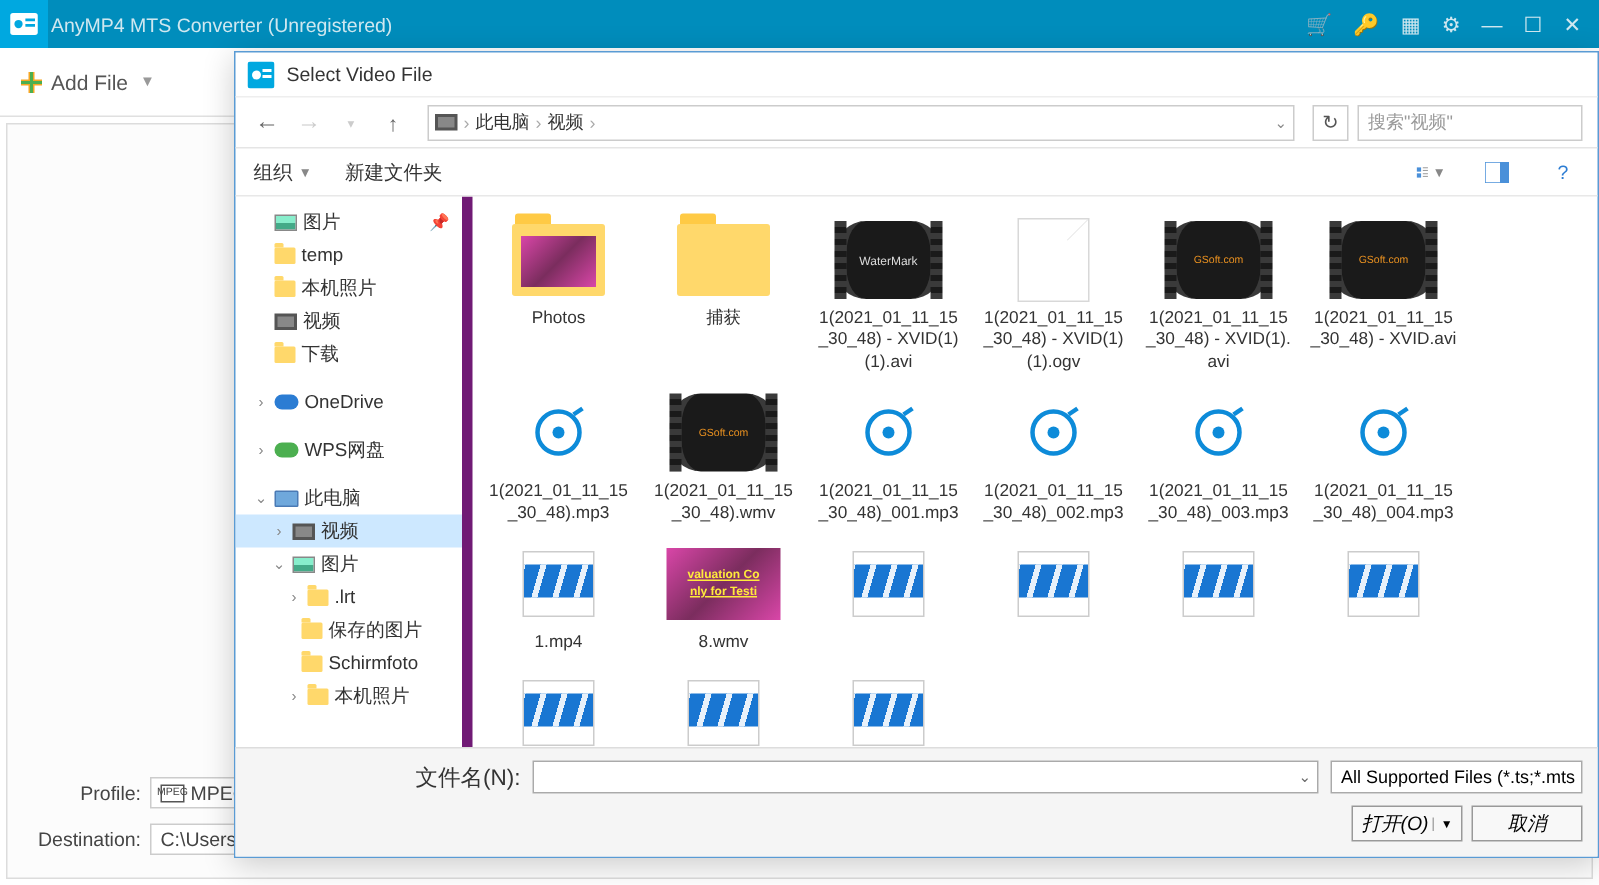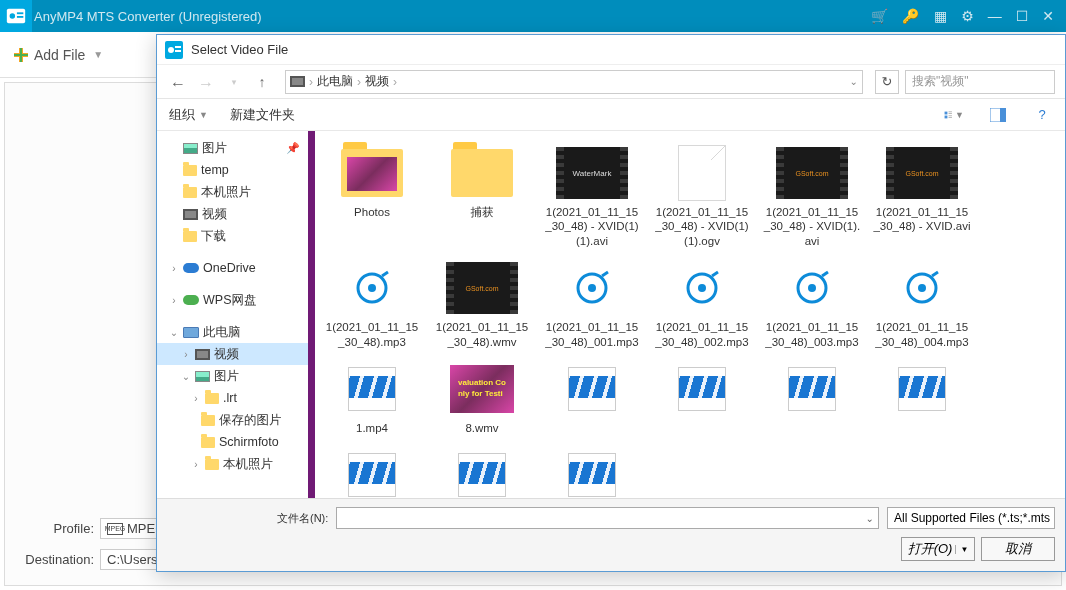--- a/index.html
+++ b/index.html
@@ -52,38 +52,38 @@
 .folder-icon { width:14px; height:11px; background:#ffd86b; border-radius:1px; position:relative; }
 .folder-icon:before { content:''; position:absolute; top:-3px; left:0; width:6px; height:3px; background:#ffd86b; border-radius:1px 1px 0 0; }
 .pin-icon { color:#888; font-size:11px; margin-left:auto; margin-right:8px; }
 .dlg-files { flex:1; overflow:auto; padding:10px 4px; }
 .file-grid { display:flex; flex-wrap:wrap; gap:4px 4px; align-content:flex-start; }
 .file-item { width:106px; display:flex; flex-direction:column; align-items:center; padding:4px 2px; cursor:pointer; }
 .file-thumb { width:76px; height:56px; display:flex; align-items:center; justify-content:center; margin-bottom:4px; position:relative; }
 .thumb-folder { width:62px; height:48px; background:#ffd86b; border-radius:2px; position:relative; }
 .thumb-folder:before { content:''; position:absolute; top:-7px; left:2px; width:24px; height:7px; background:#ffca45; border-radius:2px 2px 0 0; }
 .thumb-folder.with-img:after { content:''; position:absolute; top:8px; left:6px; right:6px; bottom:6px; background:linear-gradient(135deg,#d946a8 0%,#7b2d5e 50%,#d946a8 100%); }
-.thumb-video { width:72px; height:52px; background:#1a1a1a; position:relative; border-left:8px solid #3a3a3a; border-right:8px solid #3a3a3a; display:flex; align-items:center; justify-content:center; }
+.thumb-video { width:72px; height:52px; background:#1a1a1a; position:relative; border-left:8px solid #3a3a3a; border-right:8px solid #3a3a3a; display:flex; align-items:center; justify-content:center;border-radius:21px; }
 .thumb-video:before,.thumb-video:after { content:'';position:absolute;top:0;bottom:0;width:8px;background-image:repeating-linear-gradient(#3a3a3a 0 4px,#1a1a1a 4px 8px); }
 .thumb-video:before{left:-8px;} .thumb-video:after{right:-8px;}
 .thumb-video .vlabel { color:#e89020; font-size:7px; text-align:center; }
 .thumb-video.wm .vlabel { color:#ddd; font-size:8px; }
 .thumb-page { width:48px; height:56px; background:#fff; border:1px solid #d8d8d8; position:relative; }
 .thumb-page:before { content:''; position:absolute; top:0; right:0; width:14px; height:14px; background:linear-gradient(135deg,transparent 48%,#d8d8d8 50%,#fff 52%); }
 .thumb-audio { width:48px; height:48px; display:flex; align-items:center; justify-content:center; }
 .thumb-audio svg { width:40px; height:40px; }
 .thumb-mp4 { width:48px; height:44px; background:#fff; border:1px solid #ccc; position:relative; overflow:hidden; }
 .thumb-mp4:before { content:''; position:absolute; left:-6px; right:-6px; top:8px; height:22px; background:#1976d2; transform:skewX(-16deg); }
 .thumb-mp4:after { content:''; position:absolute; left:-6px; right:-6px; top:8px; height:22px; background:repeating-linear-gradient(90deg,#fff 0 4px,transparent 4px 14px); transform:skewX(-16deg); opacity:.9; }
-.thumb-wmv { width:64px; height:48px; background:linear-gradient(135deg,#d946a8 0%,#7b2d5e 50%,#d946a8 100%); display:flex; flex-direction:column; align-items:center; justify-content:center; font-size:8px; color:#ffeb3b; font-weight:bold; text-align:left; line-height:1.3; }
+.thumb-wmv { width:76px; height:48px; background:linear-gradient(135deg,#d946a8 0%,#7b2d5e 50%,#d946a8 100%); display:flex; flex-direction:column; align-items:center; justify-content:center; font-size:8px; color:#ffeb3b; font-weight:bold; text-align:center; line-height:1.3;text-decoration:underline; }
 .file-name { font-size:11.5px; color:#333; text-align:center; line-height:1.25; max-height:45px; overflow:hidden; word-break:break-all; padding:0 2px; }
 
 .dlg-bottom { border-top:1px solid #ddd; padding:8px 10px 10px; background:#f5f5f5; display:flex; flex-direction:column; gap:8px; }
 .fn-row { display:flex; align-items:center; gap:8px; }
-.fn-label { font-size:11px; color:#333; padding-left:110px; }
+.fn-label { font-size:15px; color:#333; padding-left:110px; }
 .fn-input { flex:1; height:22px; border:1px solid #aaa; background:#fff; padding:0 4px; font-size:12px; display:flex; align-items:center; justify-content:flex-end; }
 .fn-input .dd { color:#666; font-size:10px; }
 .fn-filter { width:168px; height:22px; border:1px solid #aaa; background:#fff; padding:0 6px; font-size:12px; display:flex; align-items:center; white-space:nowrap; overflow:hidden; }
 .btn-row { display:flex; justify-content:flex-end; gap:6px;font-style:italic; }
 .dlg-btn { width:74px; height:24px; border:1px solid #999; background:#f8f8f8; font-size:13px; display:flex; align-items:center; justify-content:center; cursor:pointer; }
 .dlg-btn .dd { font-size:8px; margin-left:3px; border-left:1px solid #aaa; padding-left:4px; }
 
 
 .ic-pc { width:16px; height:11px; border:1px solid #4a7ab5; background:#6fa8dc; border-radius:1px; }
 .ic-vid { width:15px; height:11px; background:#555; position:relative; }

